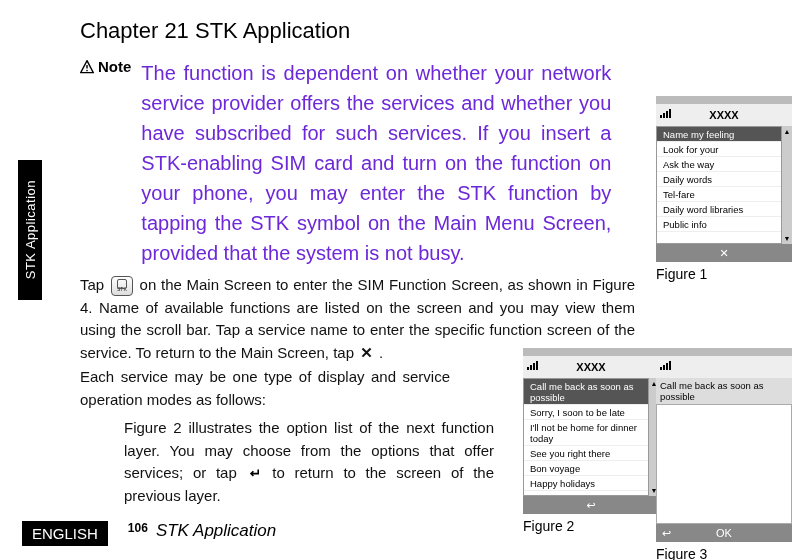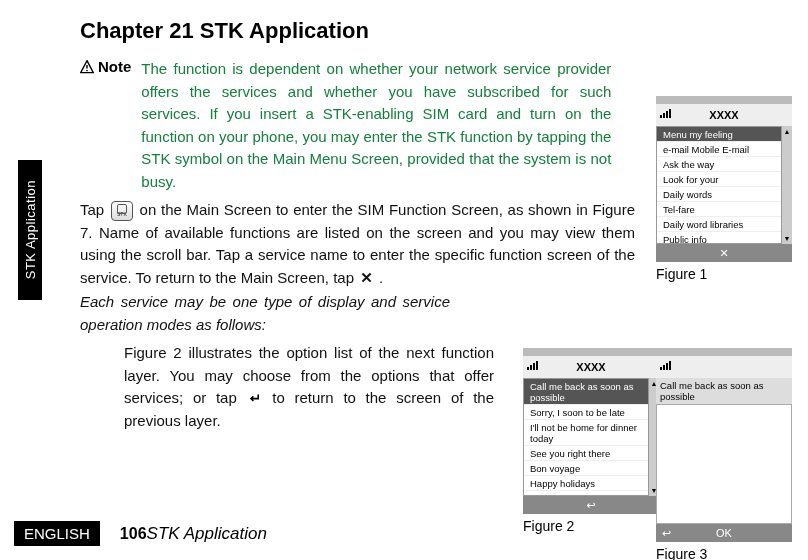--- a/index.html
+++ b/index.html
@@ -3,32 +3,32 @@
 <meta charset="utf-8">
 <style>
   * { margin:0; padding:0; box-sizing:border-box; }
   body { font-family: Arial, Helvetica, sans-serif; background:#fff; width:808px; height:560px; position:relative; }
 
   .page { width:808px; height:560px; position:relative; padding:18px 20px 0 20px; }
 
   .side-tab { position:absolute; left:18px; top:160px; width:24px; height:140px; background:#000; color:#fff; display:flex; align-items:center; justify-content:center; }
   .side-tab span { writing-mode:vertical-rl; font-size:13px; letter-spacing:0.5px; transform:rotate(180deg); }
 
-  .chapter-title { font-size:22px; font-weight:bold; margin-left:60px; margin-bottom:14px; }
+  .chapter-title { font-size:22px; font-weight:normal; margin-left:60px; margin-bottom:14px; }
 
   .content-area { margin-left:60px; position:relative; }
 
   .note-block { display:flex; align-items:flex-start; margin-bottom:6px; }
   .note-label { display:flex; align-items:center; font-weight:bold; font-size:15px; margin-right:10px; flex-shrink:0; }
   .note-label .warn-icon { width:14px; height:14px; margin-right:4px; }
-  .note-text { font-size:15px; line-height:1.5; text-align:justify; width:470px; color:#15803d; }
+  .note-text { font-size:20px; line-height:1.5; text-align:justify; width:470px; color:#6d28d9; }
 
   .para { font-size:15px; line-height:1.5; text-align:justify; color:#111; }
   .para.full { width:555px; }
-  .para.narrow { width:370px; margin-top:0px;font-style:italic; }
+  .para.narrow { width:370px; margin-top:0px; }
   .para.narrow2 { width:370px; margin-top:6px;margin-left:44px; }
   .stk-icon { display:inline-block; vertical-align:middle; width:22px; height:20px; border:1px solid #555; border-radius:4px; background:linear-gradient(#fff,#ddd); position:relative; margin:0 2px; font-size:5px; text-align:center; line-height:25px; overflow:hidden;}
   .stk-icon::before{content:"";position:absolute;top:2px;left:5px;right:5px;height:8px;border:1px solid #555;border-radius:2px;}
   .x-icon { font-weight:bold; display:inline-block; padding:0 2px; }
   .back-icon-inline { display:inline-block; vertical-align:middle; width:16px; }
 
   .lower { display:flex; margin-top:2px; }
   .lower-text { width:370px; }
 
   
@@ -51,23 +51,23 @@
 
   .phone.p1 { right:-4px; top:38px; }
   .phone.p2 { left:423px; top:290px; }
   .phone.p3 { right:-4px; top:290px; }
 
   .phone.p3 .body { height:120px; background:#fff; border:1px solid #aaa; padding:4px 6px; font-size:9.5px; }
   .phone.p3 .titlebar .title { font-size:9px; visibility:hidden;}
   .phone.p3 .titlearea { font-size:9.5px; padding:2px 4px; background:#ddd; }
   .phone.p3 .bottombar .center-ok{ color:#fff; font-size:11px; }
 
-  .footer { position:absolute; bottom:14px; left:14px; display:flex; align-items:center; }
+  .footer { position:absolute; bottom:14px; left:22px; display:flex; }
   .footer .eng { background:#000; color:#fff; padding:4px 10px; font-size:15px; font-weight:normal; margin-right:20px; }
-  .footer .pnum { font-weight:bold; font-size:16px; margin-right:0; }
+  .footer .pnum { font-weight:bold; font-size:12px; margin-right:8px; }
   .footer .foottext { font-style:italic; font-size:17px; }
 
 </style>
 </head>
 <body>
 
 <div class="page">
 
   <div class="side-tab">
     <span>STK Application</span>
@@ -85,21 +85,21 @@
           <circle cx="10" cy="15" r="1.2" fill="#000"></circle>
         </svg>
         <span>Note</span>
       </div>
       <div class="note-text">The function is dependent on whether your network service provider offers the services and whether you have subscribed for such services. If you insert a STK-enabling SIM card and turn on the function on your phone, you may enter the STK function by tapping the STK symbol on the Main Menu Screen, provided that the system is not busy.</div>
     </div>
 
     <p class="para full">
       <span>Tap </span>
       <span class="stk-icon">STK</span>
-      <span> on the Main Screen to enter the SIM Function Screen, as shown in Figure 7. Name of available functions are listed on the screen and you may view them using the scroll bar. Tap a service name to enter the specific function screen of the service. To return to the Main Screen, tap </span>
+      <span> on the Main Screen to enter the SIM Function Screen, as shown in Figure 4. Name of available functions are listed on the screen and you may view them using the scroll bar. Tap a service name to enter the specific function screen of the service. To return to the Main Screen, tap </span>
       <span class="x-icon">✕</span>
       <span> .</span>
     </p>
 
     <div class="lower">
       <div class="lower-text">
         <p class="para narrow">Each service may be one type of display and service operation modes as follows:</p>
         <p class="para narrow2">
           <span>Figure 2 illustrates the option list of the next function layer. You may choose from the options that offer services; or tap </span>
           <svg class="back-icon-inline" viewBox="0 0 20 14">
@@ -117,30 +117,27 @@
             <rect x="0" y="7" width="2" height="3"></rect>
             <rect x="3" y="5" width="2" height="5"></rect>
             <rect x="6" y="3" width="2" height="7"></rect>
             <rect x="9" y="1" width="2" height="9"></rect>
           </svg>
         <span class="title">XXXX</span>
       </div>
       <div class="listwrap">
         <div class="listpanel">
           <div class="row sel">
-              <span>Menu my feeling</span>
-            </div>
-          <div class="row">
-              <span>e-mail Mobile E-mail</span>
+              <span>Name my feeling</span>
+            </div>
+          <div class="row">
+              <span>Look for your</span>
             </div>
           <div class="row">
               <span>Ask the way</span>
-            </div>
-          <div class="row">
-              <span>Look for your</span>
             </div>
           <div class="row">
               <span>Daily words</span>
             </div>
           <div class="row">
               <span>Tel-fare</span>
             </div>
           <div class="row">
               <span>Daily word libraries</span>
             </div>

